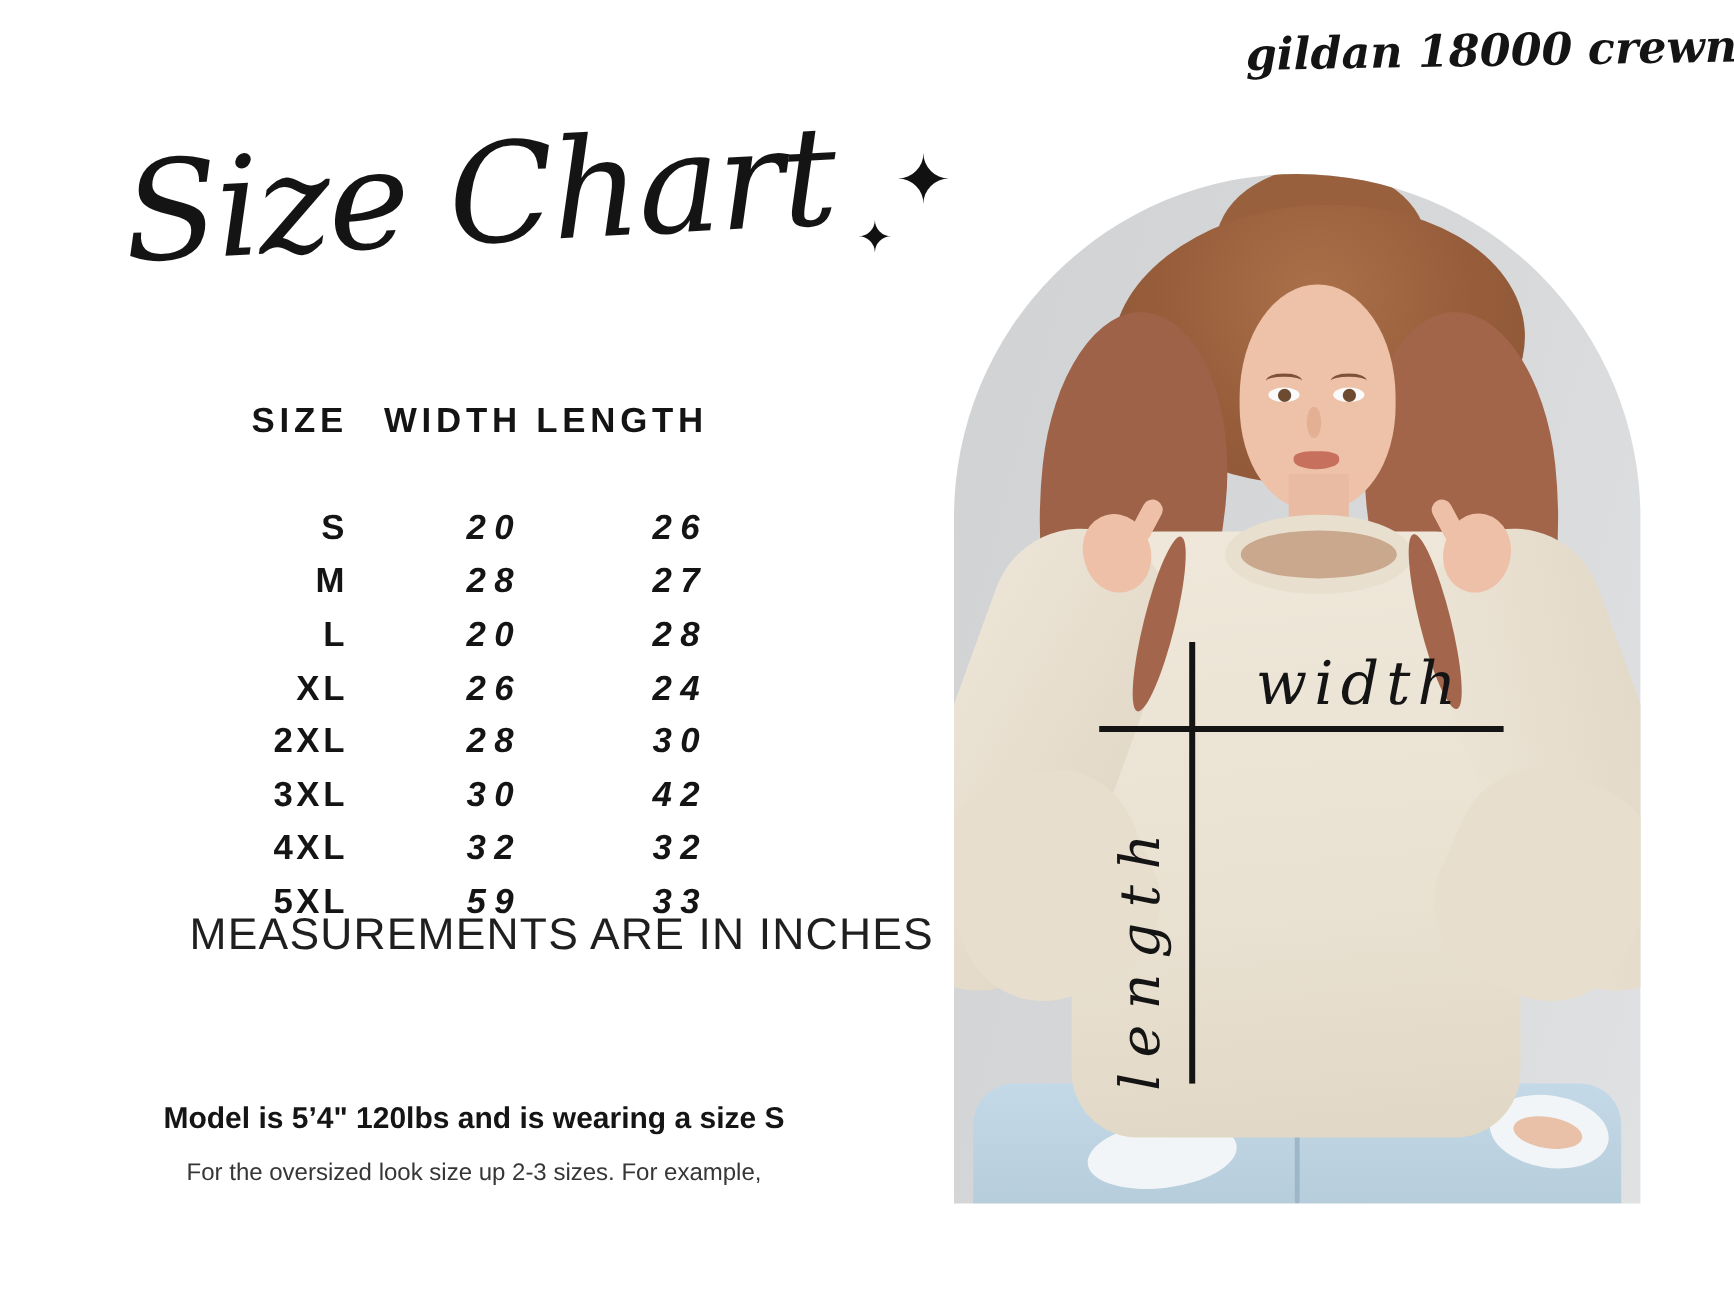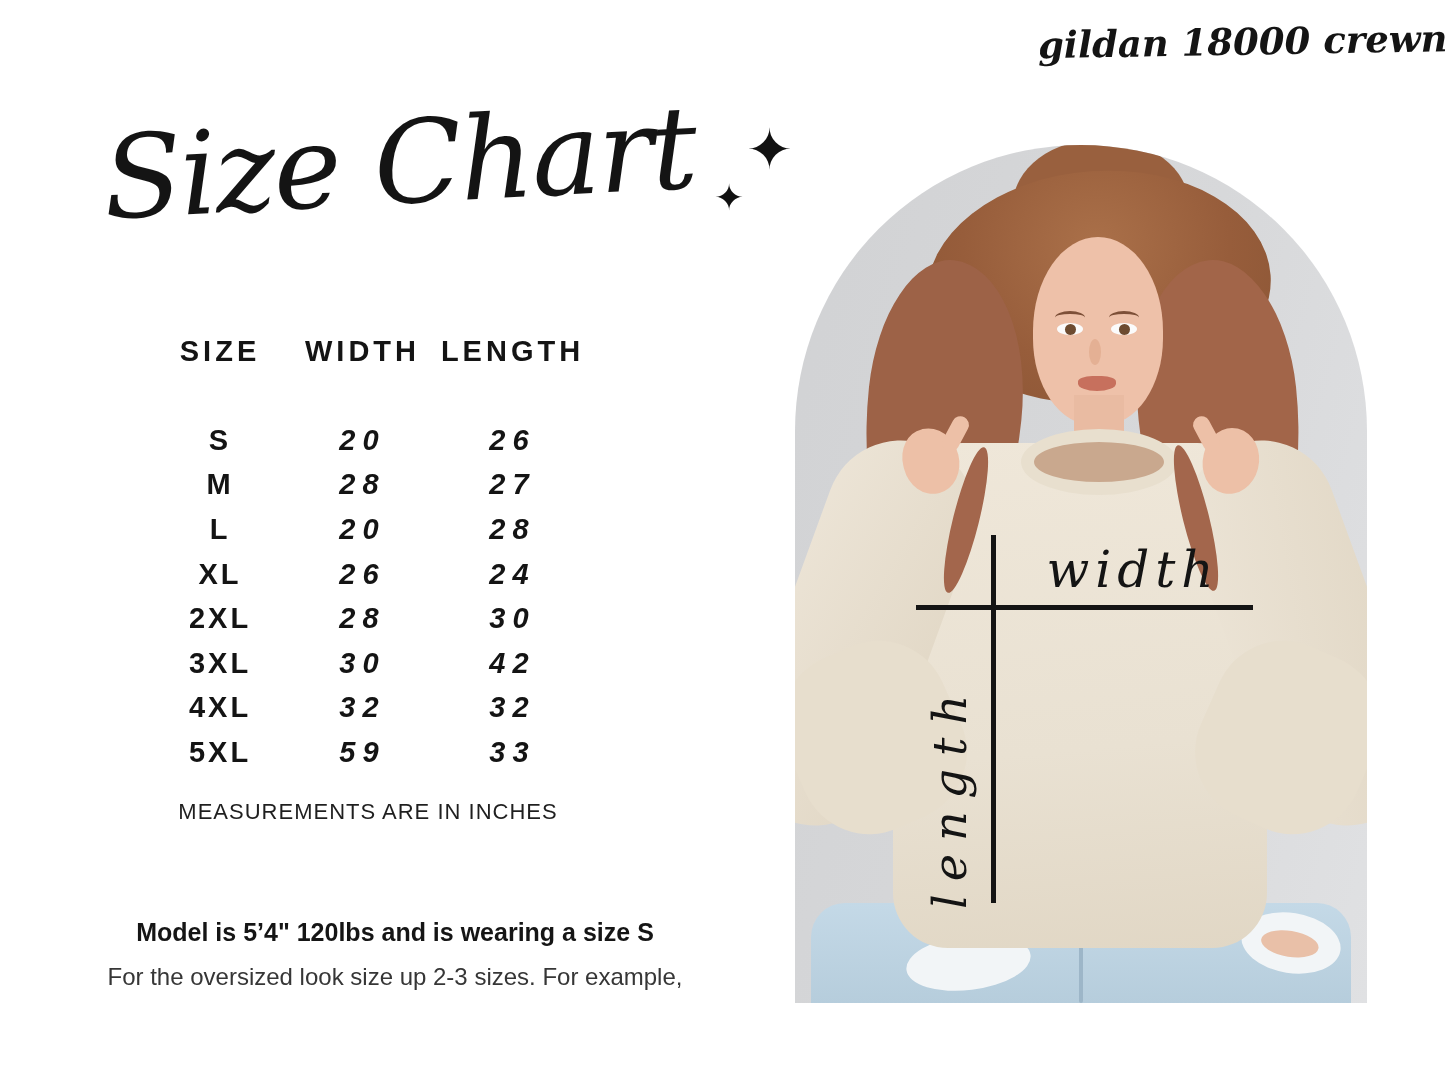--- a/index.html
+++ b/index.html
@@ -12,34 +12,34 @@
          font-size:37px;white-space:nowrap;transform:rotate(-1deg);}
   .title{position:absolute;left:103px;top:96px;margin:0;
          font-family:"DejaVu Serif",serif;font-style:italic;font-weight:400;
          font-size:115px;letter-spacing:-2px;white-space:nowrap;transform:rotate(-3deg);}
   .sparkle{position:absolute;line-height:1;color:#111;}
   .sparkle.lg{left:746px;top:122px;font-size:56px;}
   .sparkle.sm{left:714px;top:180px;font-size:36px;}
 
   .size-table{position:absolute;left:150px;top:332px;width:440px;}
   .trow{display:grid;grid-template-columns:140px 145px 155px;align-items:center;
-        text-align:center;}
+        text-align:right;}
   .thead{height:38px;font-size:29px;font-weight:700;letter-spacing:4px;}
   .tbody{margin-top:48px;}
   .tbody .trow{height:44.6px;font-size:29px;}
   .cell-size{font-weight:700;letter-spacing:3px;}
   .cell-num{font-weight:700;letter-spacing:7px;font-style:italic;}
 
-  .note{position:absolute;left:158px;top:799px;width:420px;text-align:center;
-        font-size:22px;font-weight:400;letter-spacing:1px;color:#1f1f1f;white-space:nowrap;}
+  .note{position:absolute;left:158px;top:758px;width:420px;text-align:center;
+        font-size:37px;font-weight:400;letter-spacing:1px;color:#1f1f1f;white-space:nowrap;}
 
   .model-info{position:absolute;left:75px;top:918px;width:640px;text-align:center;}
   .model-info p{margin:0;white-space:nowrap;}
   .mi-bold{font-size:25px;font-weight:700;color:#151515;margin-bottom:10px !important;}
-  .mi-light{font-size:24px;font-weight:400;color:#363636;line-height:40px;}
+  .mi-light{font-size:20px;font-weight:400;color:#363636;line-height:40px;}
 
   
   .arch{position:absolute;left:795px;top:145px;width:572px;height:858px;
         border-radius:286px 286px 0 0;overflow:hidden;
         background:linear-gradient(105deg,#d1d2d4 0%,#d7d8da 55%,#e0e1e3 100%);}
   .arch *{position:absolute;}
 
   .hat-crown{left:218px;top:-6px;width:176px;height:132px;background:#99603e;
              border-radius:50% 50% 45% 45%;z-index:1;}
   .hat-brim{left:132px;top:26px;width:344px;height:232px;border-radius:50%;

